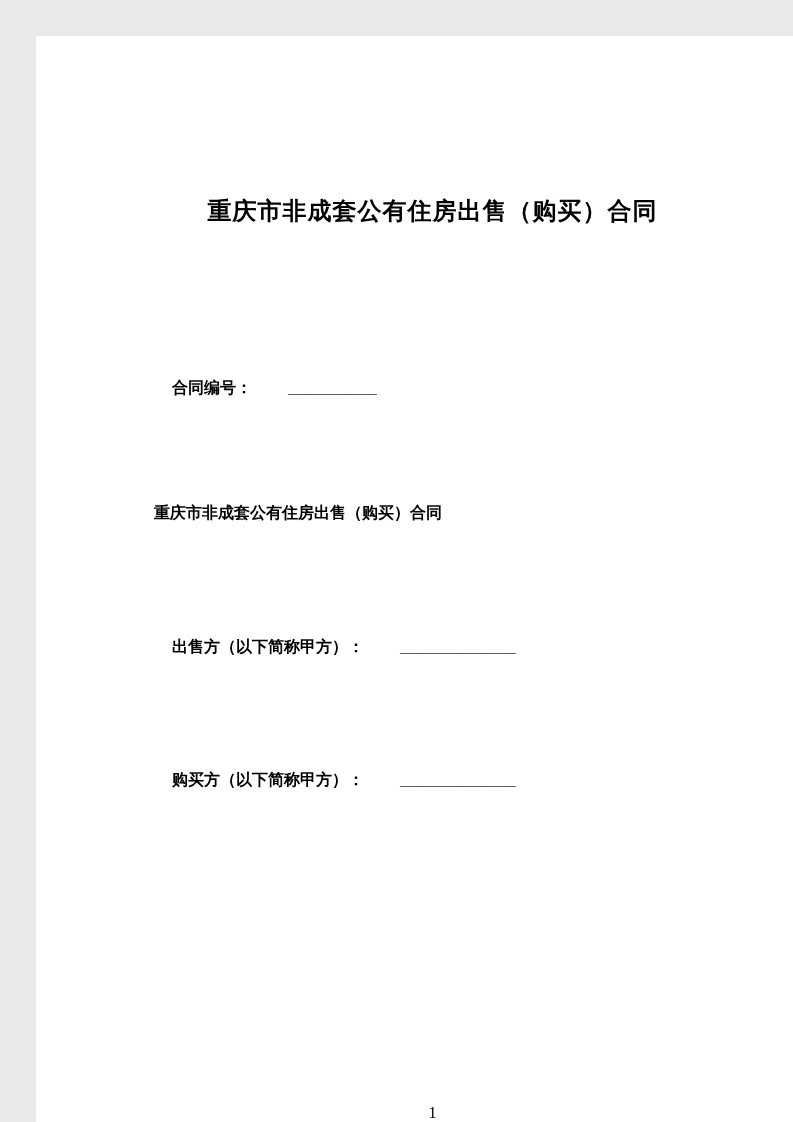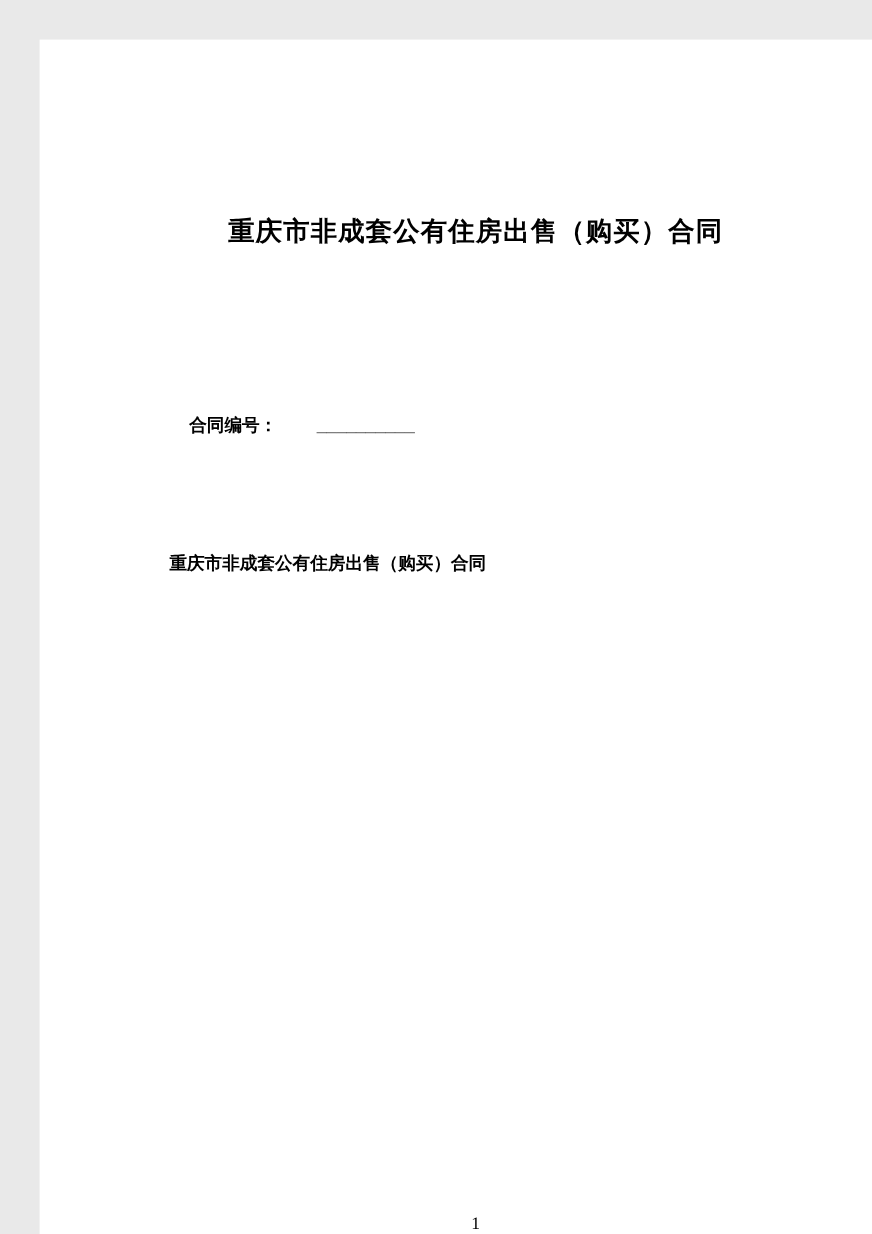--- a/index.html
+++ b/index.html
@@ -74,18 +74,24 @@
 <div class="page">
 
   <div class="doc-title">重庆市非成套公有住房出售（购买）合同</div>
 
   <div class="field-line contract-no">
     <span>合同编号：</span><span class="blank">__________</span>
   </div>
 
   <div class="field-line doc-subtitle">重庆市非成套公有住房出售（购买）合同</div>
 
+  <div class="field-line seller-line">
+    <span>出售方（以下简称甲方）：</span><span class="blank">_____________</span>
+  </div>
 
+  <div class="field-line buyer-line">
+    <span>购买方（以下简称甲方）：</span><span class="blank">_____________</span>
+  </div>
 
 
   <div class="page-number">1</div>
 
 </div>
 
 </body></html>

